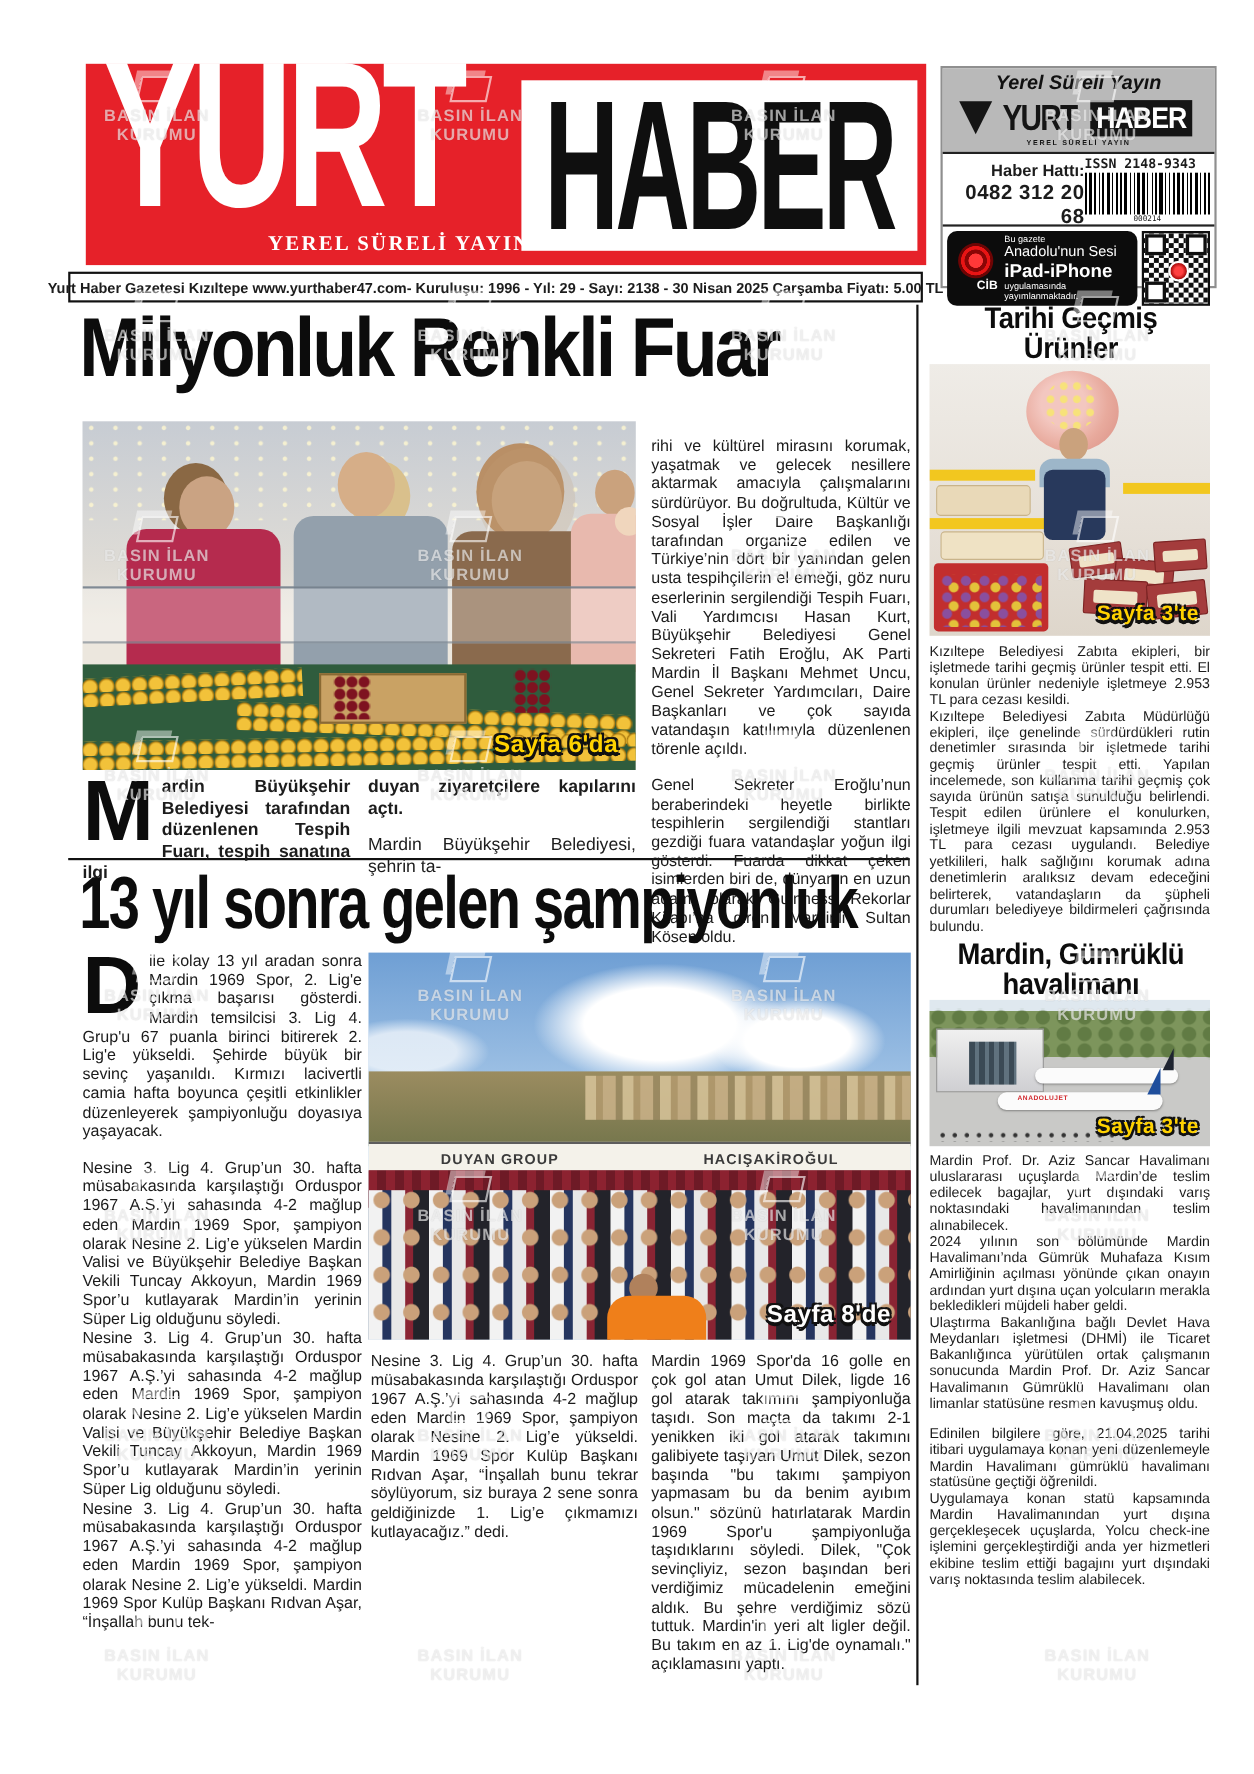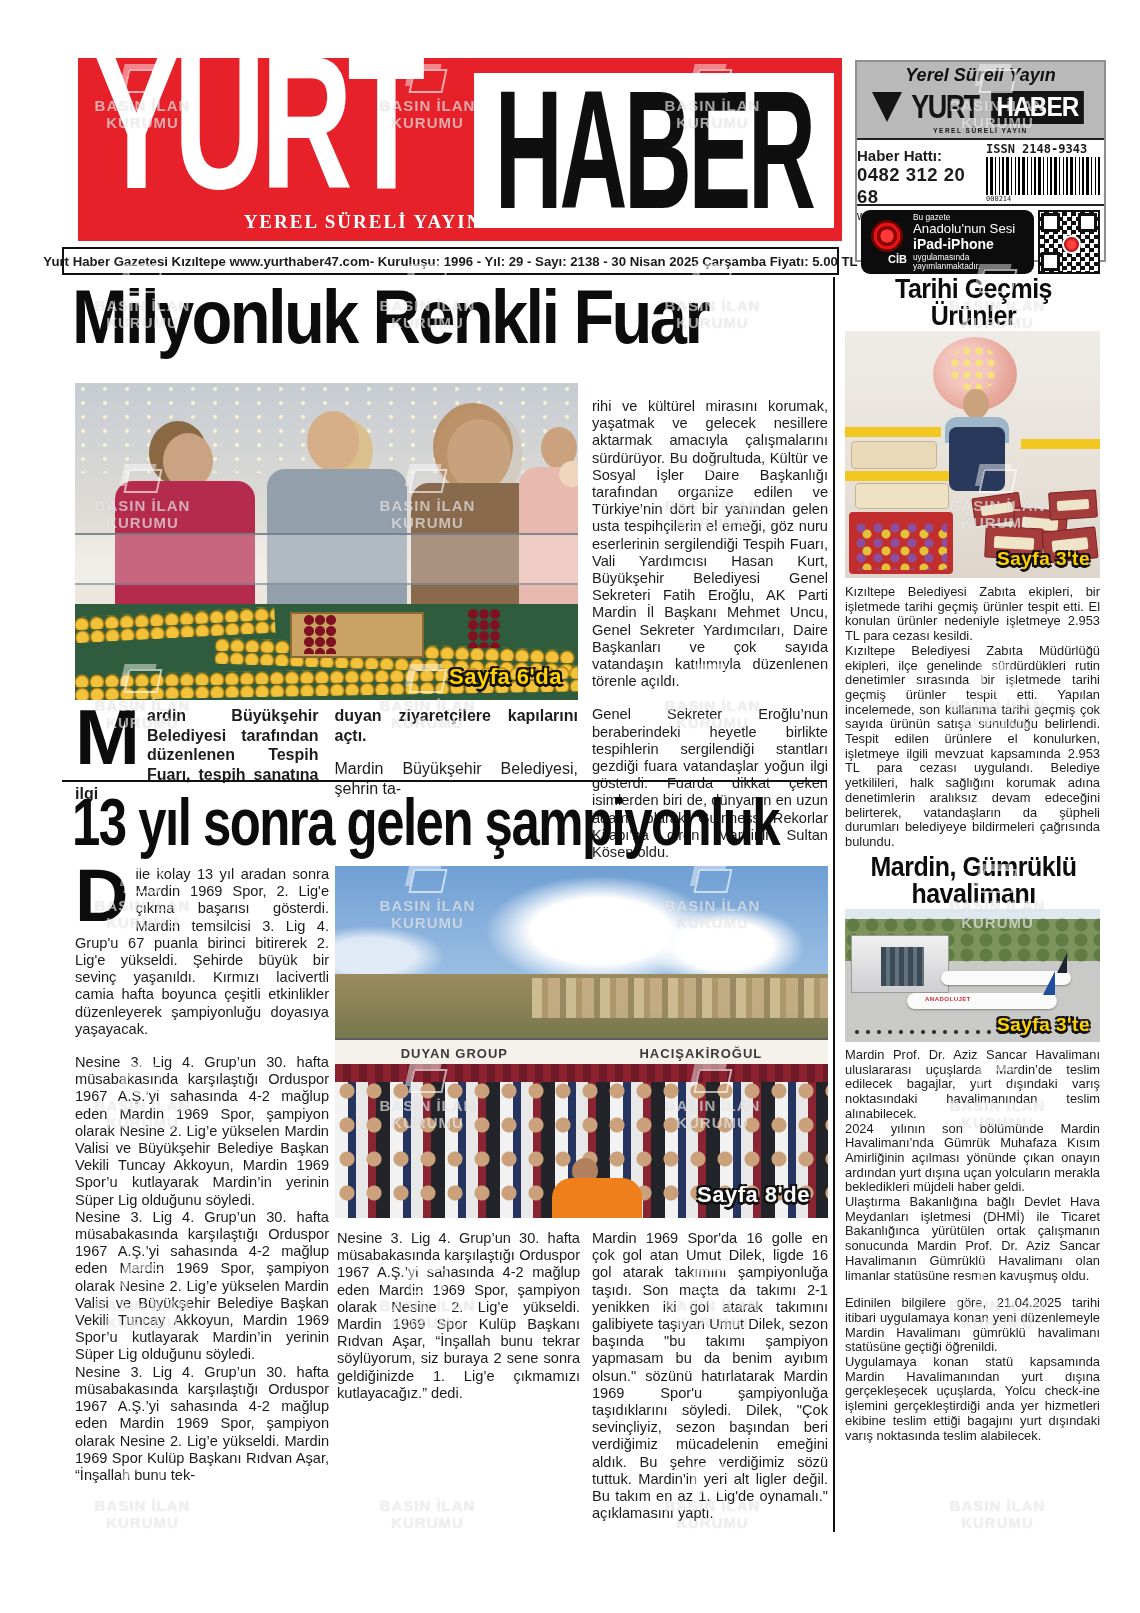--- a/index.html
+++ b/index.html
@@ -37,38 +37,38 @@
   #plate-gray{background:#b9b9b9;padding:3px 5px 4px;}
   #plate-header{text-align:center;font-style:italic;font-weight:bold;font-size:18px;color:#111;}
   #plate-logo{display:flex;align-items:center;justify-content:center;margin-top:2px;}
   .tri{width:0;height:0;border-left:15px solid transparent;border-right:15px solid transparent;
     border-top:30px solid #151515;margin-right:2px;}
   #plate-logo-yurt{font-weight:bold;font-size:33px;letter-spacing:-2px;transform:scaleX(0.82);color:#151515;}
   #plate-logo-haber{background:#151515;color:#fff;font-weight:bold;font-size:27px;letter-spacing:-1px;
     padding:1px 6px;transform:scaleX(0.9);}
   #plate-logo-sub{text-align:center;font-size:6.5px;font-weight:bold;letter-spacing:1.5px;color:#151515;margin-top:1px;}
   #plate-mid{display:flex;border-top:2px solid #222;border-bottom:2px solid #222;height:64px;}
-  #hotline{flex:1;text-align:left;padding-top:7px;}
+  #hotline{flex:1;text-align:right;padding-top:7px;}
   #hotline-label{font-weight:bold;font-size:15px;}
   #hotline-number{font-weight:bold;font-size:18.5px;letter-spacing:0.5px;}
   #hotline-site{font-size:12px;margin-top:1px;}
   #barcode{width:114px;padding:2px 4px 0 0;}
   #issn{font-family:"DejaVu Sans Mono",monospace;font-weight:bold;font-size:12px;white-space:nowrap;}
   #bars{height:38px;margin-top:1px;background:repeating-linear-gradient(90deg,#000 0 2px,#fff 2px 4px,#000 4px 7px,#fff 7px 9px,#000 9px 10px,#fff 10px 13px,#000 13px 14px,#fff 14px 16px);}
-  #bar-digits{font-family:"DejaVu Sans Mono",monospace;font-size:7px;}
+  #bar-digits{font-family:"DejaVu Sans Mono",monospace;font-size:7px;text-align:center;}
   #plate-app{display:flex;gap:4px;padding:4px;flex:1;}
   #app-black{flex:1;background:#0c0c0c;border-radius:9px;color:#fff;display:flex;align-items:center;gap:6px;padding:3px 6px;}
   #cib{width:40px;text-align:center;}
   #cib-circle{width:32px;height:32px;border-radius:50%;margin:0 auto;
     background:radial-gradient(circle,#ff3838 28%,#8a0505 30% 44%,#e81414 46% 58%,#6d0404 60%);}
   #cib-label{font-size:11px;font-weight:bold;margin-top:1px;text-align:right;}
   #app-lines{line-height:1.12;}
   .app-s{font-size:8.3px;}
   .app-m{font-size:13.2px;}
-  .app-b{font-size:14px;font-weight:bold;}
+  .app-b{font-size:17px;font-weight:bold;}
   #qr{width:58px;position:relative;border:2px solid #101010;background:#fff;
     background-image:repeating-conic-gradient(#101010 0% 25%,#ffffff 0% 50%);background-size:9px 9px;}
   .qr-eye{position:absolute;width:13px;height:13px;border:3px solid #101010;background:#fff;}
   .qr-eye.tl{left:1px;top:1px;} .qr-eye.tr{right:1px;top:1px;} .qr-eye.bl{left:1px;bottom:1px;}
   #qr-dot{position:absolute;left:50%;top:50%;width:15px;height:15px;margin:-7px 0 0 -7px;border-radius:50%;
     background:radial-gradient(circle,#ff4040 35%,#a50707 70%);border:2px solid #fff;}
 
   
   .vrule{position:absolute;left:833px;top:277px;width:2px;height:1255px;background:#111;}
   .hrule{position:absolute;left:62px;top:780px;width:765px;height:2px;background:#111;}

